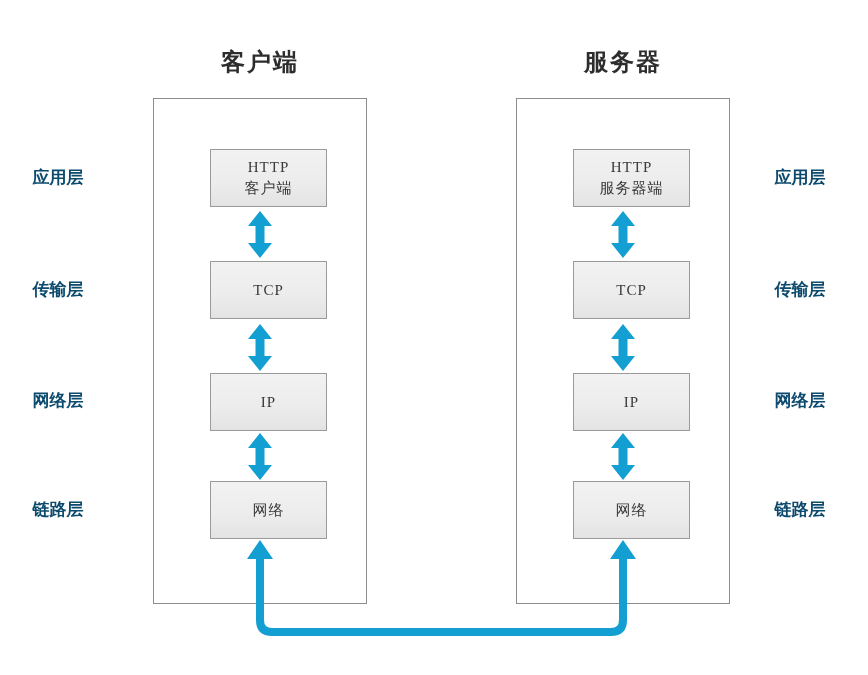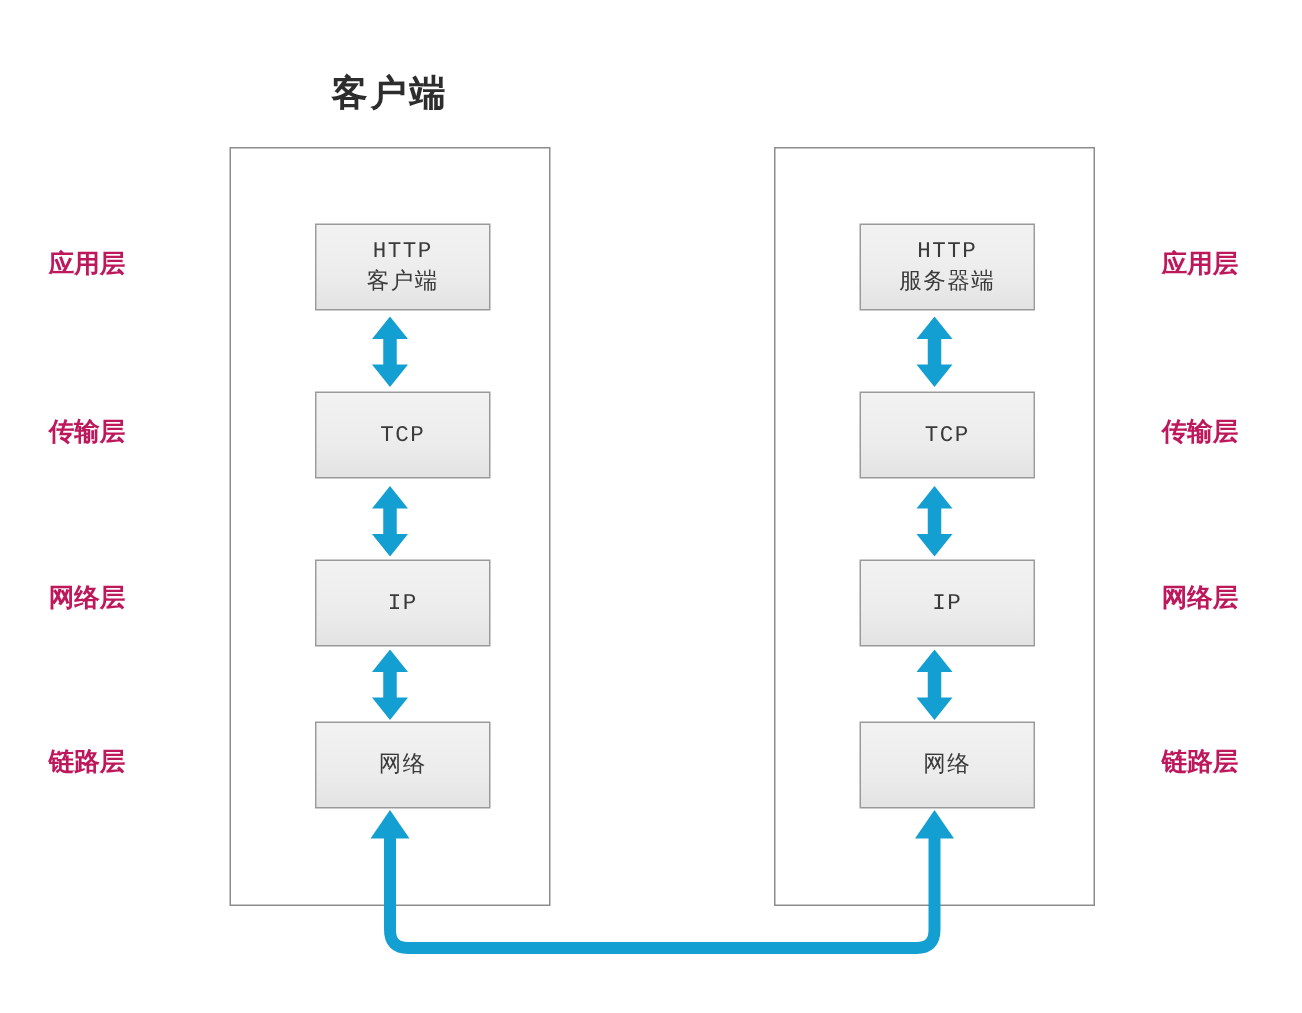--- a/index.html
+++ b/index.html
@@ -1,21 +1,21 @@
 <!DOCTYPE html>
 <html style="--arrow: #149fd2; --box-border: #9a9a9a; --container-border: #8c8c8c; --text: #3a3a3a;"><head>
 <meta charset="utf-8">
 <style>
   html, body { margin: 0; padding: 0; background: #ffffff; }
   .canvas {
     position: relative;
     width: 868px;
     height: 675px;
     background: #ffffff;
-    font-family: Liberation Mono, monospace;
+    font-family: Liberation Serif, serif;
     overflow: hidden;
   }
   .col-title {
     position: absolute;
     top: 46px;
     width: 214px;
     text-align: center;
     font-size: 24px;
     font-weight: bold;
     color: #2d2d2d;
@@ -31,21 +31,21 @@
     box-sizing: border-box;
   }
   .layer-label {
     position: absolute;
     width: 64px;
     height: 22px;
     line-height: 22px;
     text-align: center;
     font-size: 17px;
     font-weight: bold;
-    color: #be185d;
+    color: #0c4a6e;
   }
   .proto-box {
     position: absolute;
     width: 117px;
     height: 58px;
     box-sizing: border-box;
     border: 1px solid var(--box-border, #9a9a9a);
     background: linear-gradient(to bottom, #f2f2f2 0%, #ececec 60%, #e3e3e3 100%);
     display: flex;
     align-items: center;
@@ -76,20 +76,21 @@
     stroke-width: 8;
   }
   .connector-overlay .arrowhead { fill: var(--arrow, #149fd2); }
 </style>
 </head>
 <body>
 
 <div class="canvas">
 
   <div class="col-title" style="left:153px">客户端</div>
+  <div class="col-title" style="left:516px">服务器</div>
 
   <div class="stack-container" style="left:153px"></div>
   <div class="stack-container" style="left:516px"></div>
 
   <div class="layer-label" style="left:26px; top:167px">应用层</div>
   <div class="layer-label" style="left:26px; top:279px">传输层</div>
   <div class="layer-label" style="left:26px; top:390px">网络层</div>
   <div class="layer-label" style="left:26px; top:499px">链路层</div>
 
   <div class="layer-label" style="left:768px; top:167px">应用层</div>

